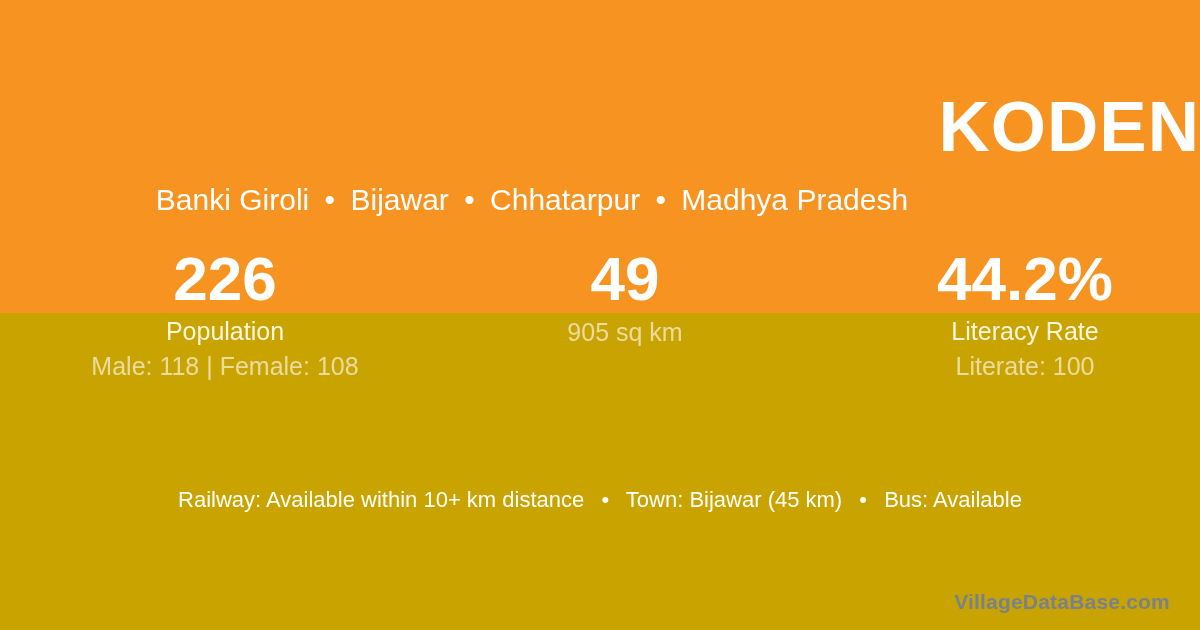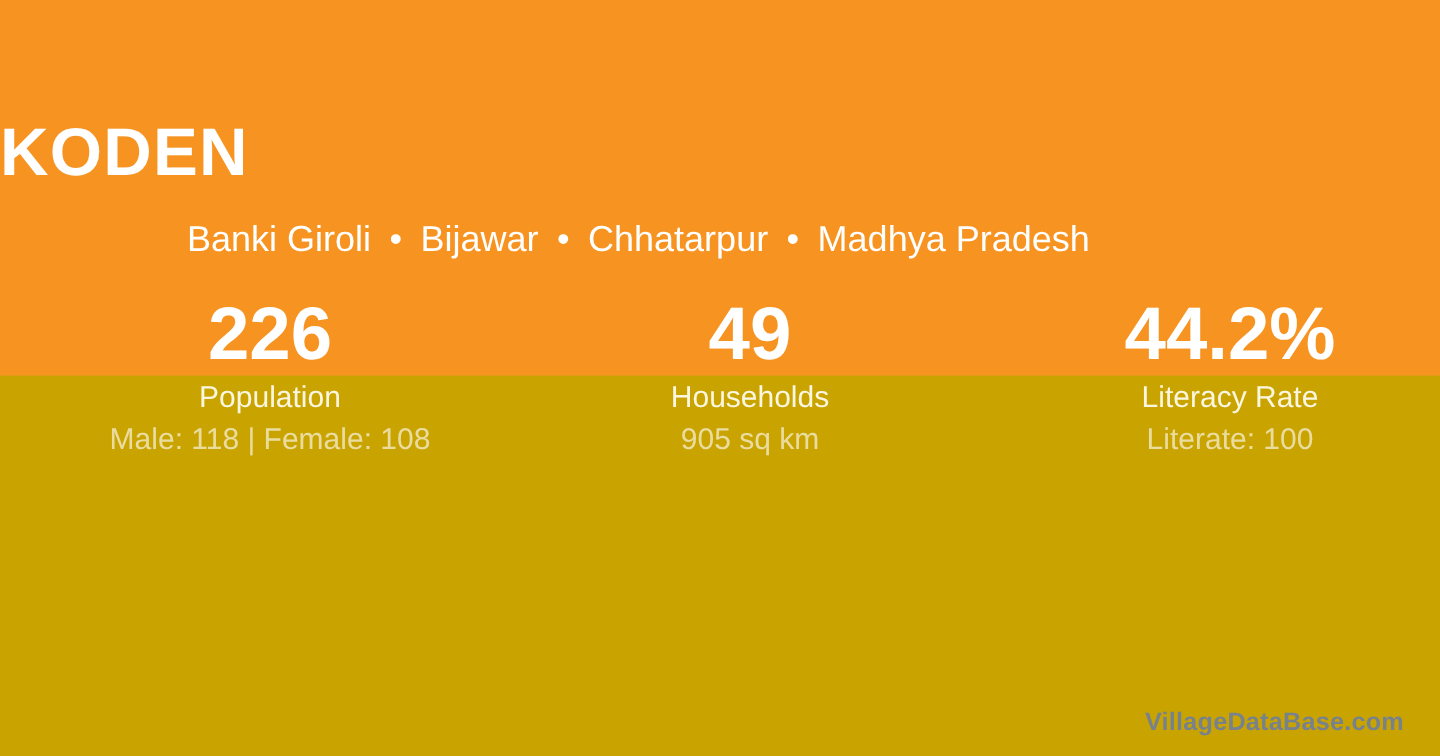--- a/index.html
+++ b/index.html
@@ -27,22 +27,22 @@
     top: 0;
     width: 1200px;
     height: 313px;
     background: #f79321;
   }
   .village-title {
     position: absolute;
     left: 0;
     top: 84px;
     width: 1200px;
-    text-align: left;
-    font-size: 56px;
+    text-align: right;
+    font-size: 71px;
     line-height: 86px;
     font-weight: bold;
     color: #ffffff;
     letter-spacing: 1px;
   }
   .village-subtitle {
     position: absolute;
     left: 0;
     top: 182px;
     width: 1064px;
@@ -138,28 +138,34 @@
   <div class="stats">
 
     <div class="stat">
       <div class="stat-value">226</div>
       <div class="stat-label">Population</div>
       <div class="stat-sub">Male: 118 | Female: 108</div>
     </div>
 
     <div class="stat">
       <div class="stat-value">49</div>
-      <div class="stat-label">Households</div>
       <div class="stat-sub">905 sq km</div>
     </div>
 
     <div class="stat">
       <div class="stat-value">44.2%</div>
       <div class="stat-label">Literacy Rate</div>
       <div class="stat-sub">Literate: 100</div>
     </div>
 
   </div>
 
+  <div class="info-line">
+    <span>Railway: Available within 10+ km distance</span>
+    <span class="sep">•</span>
+    <span>Town: Bijawar (45 km)</span>
+    <span class="sep">•</span>
+    <span>Bus: Available</span>
+  </div>
 
   <div class="brand">VillageDataBase.com</div>
 
 </div>
 
 </body></html>

